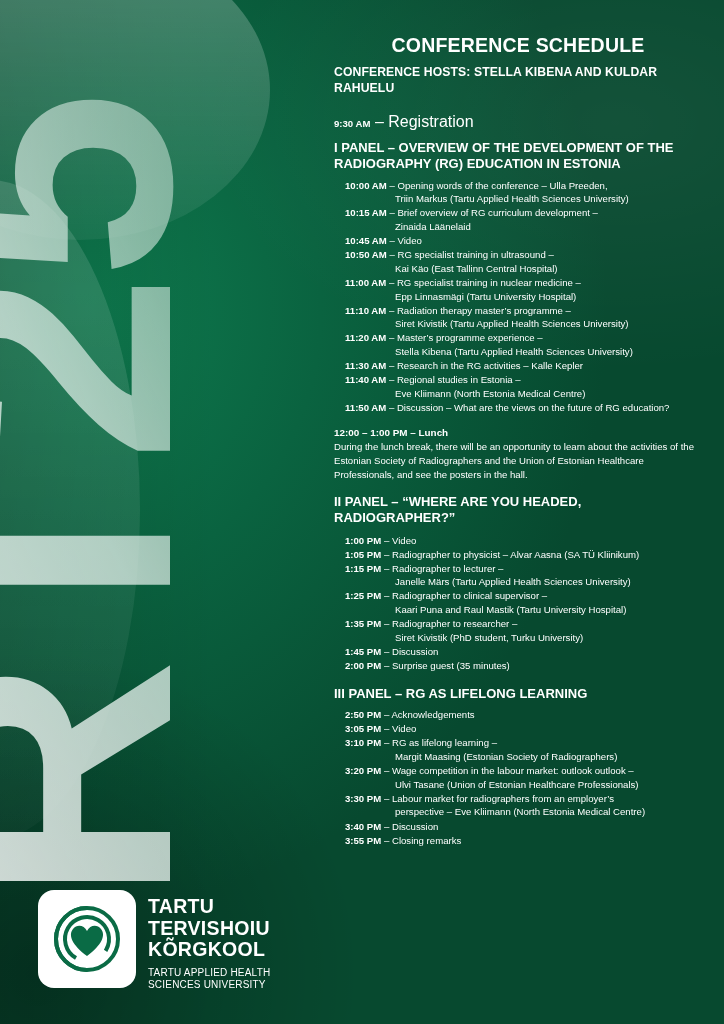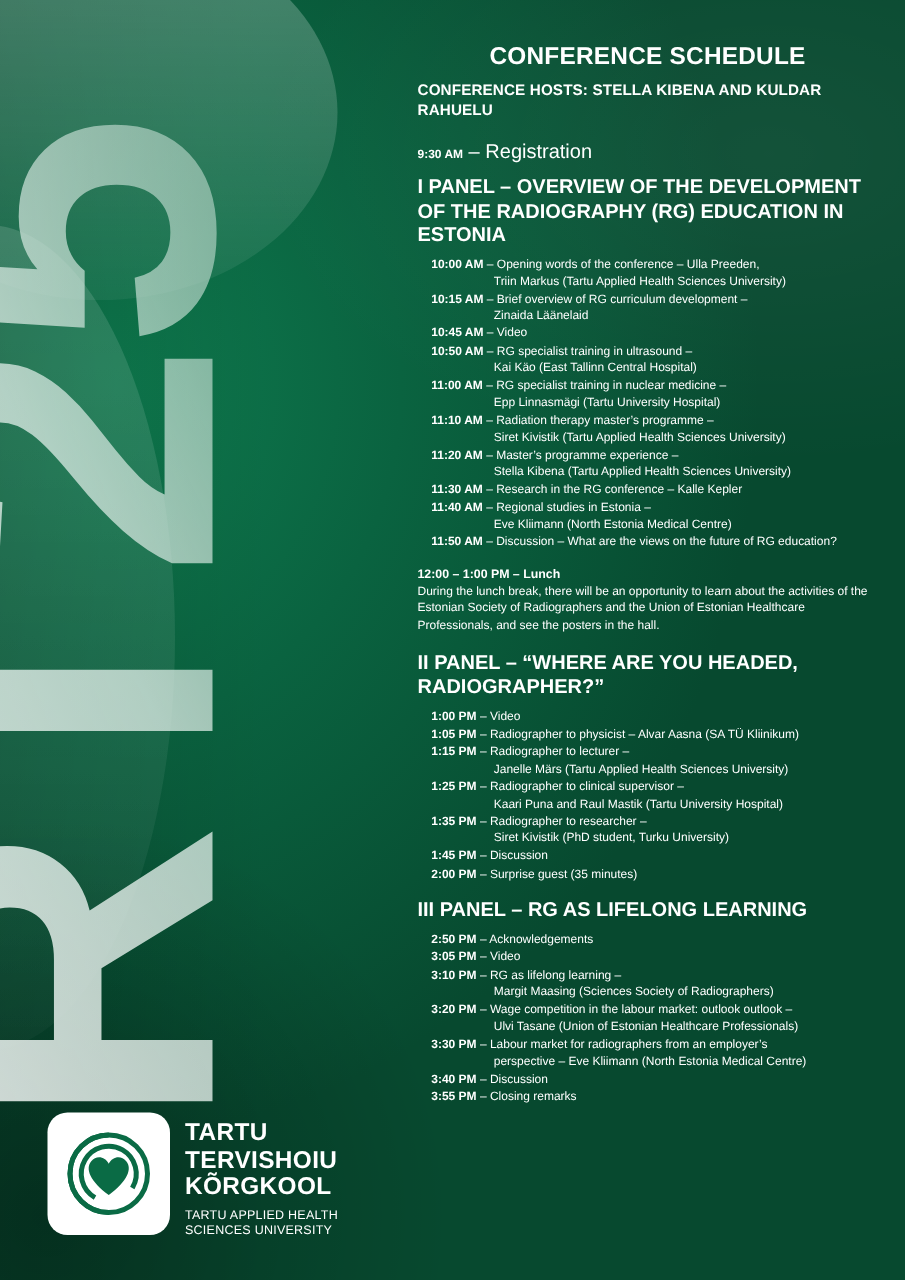--- a/index.html
+++ b/index.html
@@ -74,21 +74,21 @@
     font-size: 12.2px;
     font-weight: bold;
     line-height: 1.33;
     letter-spacing: 0.1px;
     margin-bottom: 17px;
   }
 
   .first-item { margin-bottom: 9px; }
 
   .panel-head {
-    font-size: 16px;
+    font-size: 13px;
     font-weight: bold;
     line-height: 1.2;
     margin: 2px 0 7px 0;
   }
   .panel-head.ii { margin-top: 13px; margin-bottom: 8px; }
   .panel-head.iii { margin-top: 13px; margin-bottom: 7px; }
 
   ul.sched {
     list-style: none;
     margin: 0 0 0 11px;
@@ -198,21 +198,21 @@
 
     <div class="panel-head">I PANEL – OVERVIEW OF THE DEVELOPMENT OF THE RADIOGRAPHY (RG) EDUCATION IN ESTONIA</div>
     <ul class="sched" id="panel1-list">
         <li><span class="time">10:00 AM</span> <span class="dash">–</span> <span class="dash">Opening words of the conference – </span><span class="inline-who">Ulla Preeden,</span><span class="who">Triin Markus (Tartu Applied Health Sciences University)</span></li>
         <li><span class="time">10:15 AM</span> <span class="dash">–</span> <span class="dash">Brief overview of RG curriculum development –</span><span class="who">Zinaida Läänelaid</span></li>
         <li><span class="time">10:45 AM</span> <span class="dash">–</span> <span class="dash">Video</span></li>
         <li><span class="time">10:50 AM</span> <span class="dash">–</span> <span class="dash">RG specialist training in ultrasound –</span><span class="who">Kai Käo (East Tallinn Central Hospital)</span></li>
         <li><span class="time">11:00 AM</span> <span class="dash">–</span> <span class="dash">RG specialist training in nuclear medicine –</span><span class="who">Epp Linnasmägi (Tartu University Hospital)</span></li>
         <li><span class="time">11:10 AM</span> <span class="dash">–</span> <span class="dash">Radiation therapy master’s programme –</span><span class="who">Siret Kivistik (Tartu Applied Health Sciences University)</span></li>
         <li><span class="time">11:20 AM</span> <span class="dash">–</span> <span class="dash">Master’s programme experience –</span><span class="who">Stella Kibena (Tartu Applied Health Sciences University)</span></li>
-        <li><span class="time">11:30 AM</span> <span class="dash">–</span> <span class="dash">Research in the RG conference – </span><span class="inline-who">Kalle Kepler</span></li>
+        <li><span class="time">11:30 AM</span> <span class="dash">–</span> <span class="dash">Research in the RG activities – </span><span class="inline-who">Kalle Kepler</span></li>
         <li><span class="time">11:40 AM</span> <span class="dash">–</span> <span class="dash">Regional studies in Estonia –</span><span class="who">Eve Kliimann (North Estonia Medical Centre)</span></li>
         <li><span class="time">11:50 AM</span> <span class="dash">–</span> <span class="dash">Discussion – What are the views on the future of RG education?</span></li>
       </ul>
 
     <div class="lunch-block">
       <div class="lunch-title">12:00 – 1:00 PM – Lunch</div>
       <div class="lunch-text">During the lunch break, there will be an opportunity to learn about the activities of the Estonian Society of Radiographers and the Union of Estonian Healthcare Professionals, and see the posters in the hall.</div>
     </div>
 
     <div class="panel-head ii">II PANEL – “WHERE ARE YOU HEADED, RADIOGRAPHER?”</div>
@@ -223,21 +223,21 @@
         <li><span class="time">1:25 PM</span> <span class="dash">–</span> <span class="dash">Radiographer to clinical supervisor –</span><span class="who">Kaari Puna and Raul Mastik (Tartu University Hospital)</span></li>
         <li><span class="time">1:35 PM</span> <span class="dash">–</span> <span class="dash">Radiographer to researcher –</span><span class="who">Siret Kivistik (PhD student, Turku University)</span></li>
         <li><span class="time">1:45 PM</span> <span class="dash">–</span> <span class="dash">Discussion</span></li>
         <li><span class="time">2:00 PM</span> <span class="dash">–</span> <span class="dash">Surprise guest (35 minutes)</span></li>
       </ul>
 
     <div class="panel-head iii">III PANEL – RG AS LIFELONG LEARNING</div>
     <ul class="sched" id="panel3-list">
         <li><span class="time">2:50 PM</span> <span class="dash">–</span> <span class="dash">Acknowledgements</span></li>
         <li><span class="time">3:05 PM</span> <span class="dash">–</span> <span class="dash">Video</span></li>
-        <li><span class="time">3:10 PM</span> <span class="dash">–</span> <span class="dash">RG as lifelong learning –</span><span class="who">Margit Maasing (Sciences Society of Radiographers)</span></li>
+        <li><span class="time">3:10 PM</span> <span class="dash">–</span> <span class="dash">RG as lifelong learning –</span><span class="who">Margit Maasing (Estonian Society of Radiographers)</span></li>
         <li><span class="time">3:20 PM</span> <span class="dash">–</span> <span class="dash">Wage competition in the labour market: outlook outlook –</span><span class="who">Ulvi Tasane (Union of Estonian Healthcare Professionals)</span></li>
         <li><span class="time">3:30 PM</span> <span class="dash">–</span> <span class="dash">Labour market for radiographers from an employer’s</span><span class="who">perspective – Eve Kliimann (North Estonia Medical Centre)</span></li>
         <li><span class="time">3:40 PM</span> <span class="dash">–</span> <span class="dash">Discussion</span></li>
         <li><span class="time">3:55 PM</span> <span class="dash">–</span> <span class="dash">Closing remarks</span></li>
       </ul>
 
   </div>
 
   <div class="logo-block">
     <div class="logo-mark">

